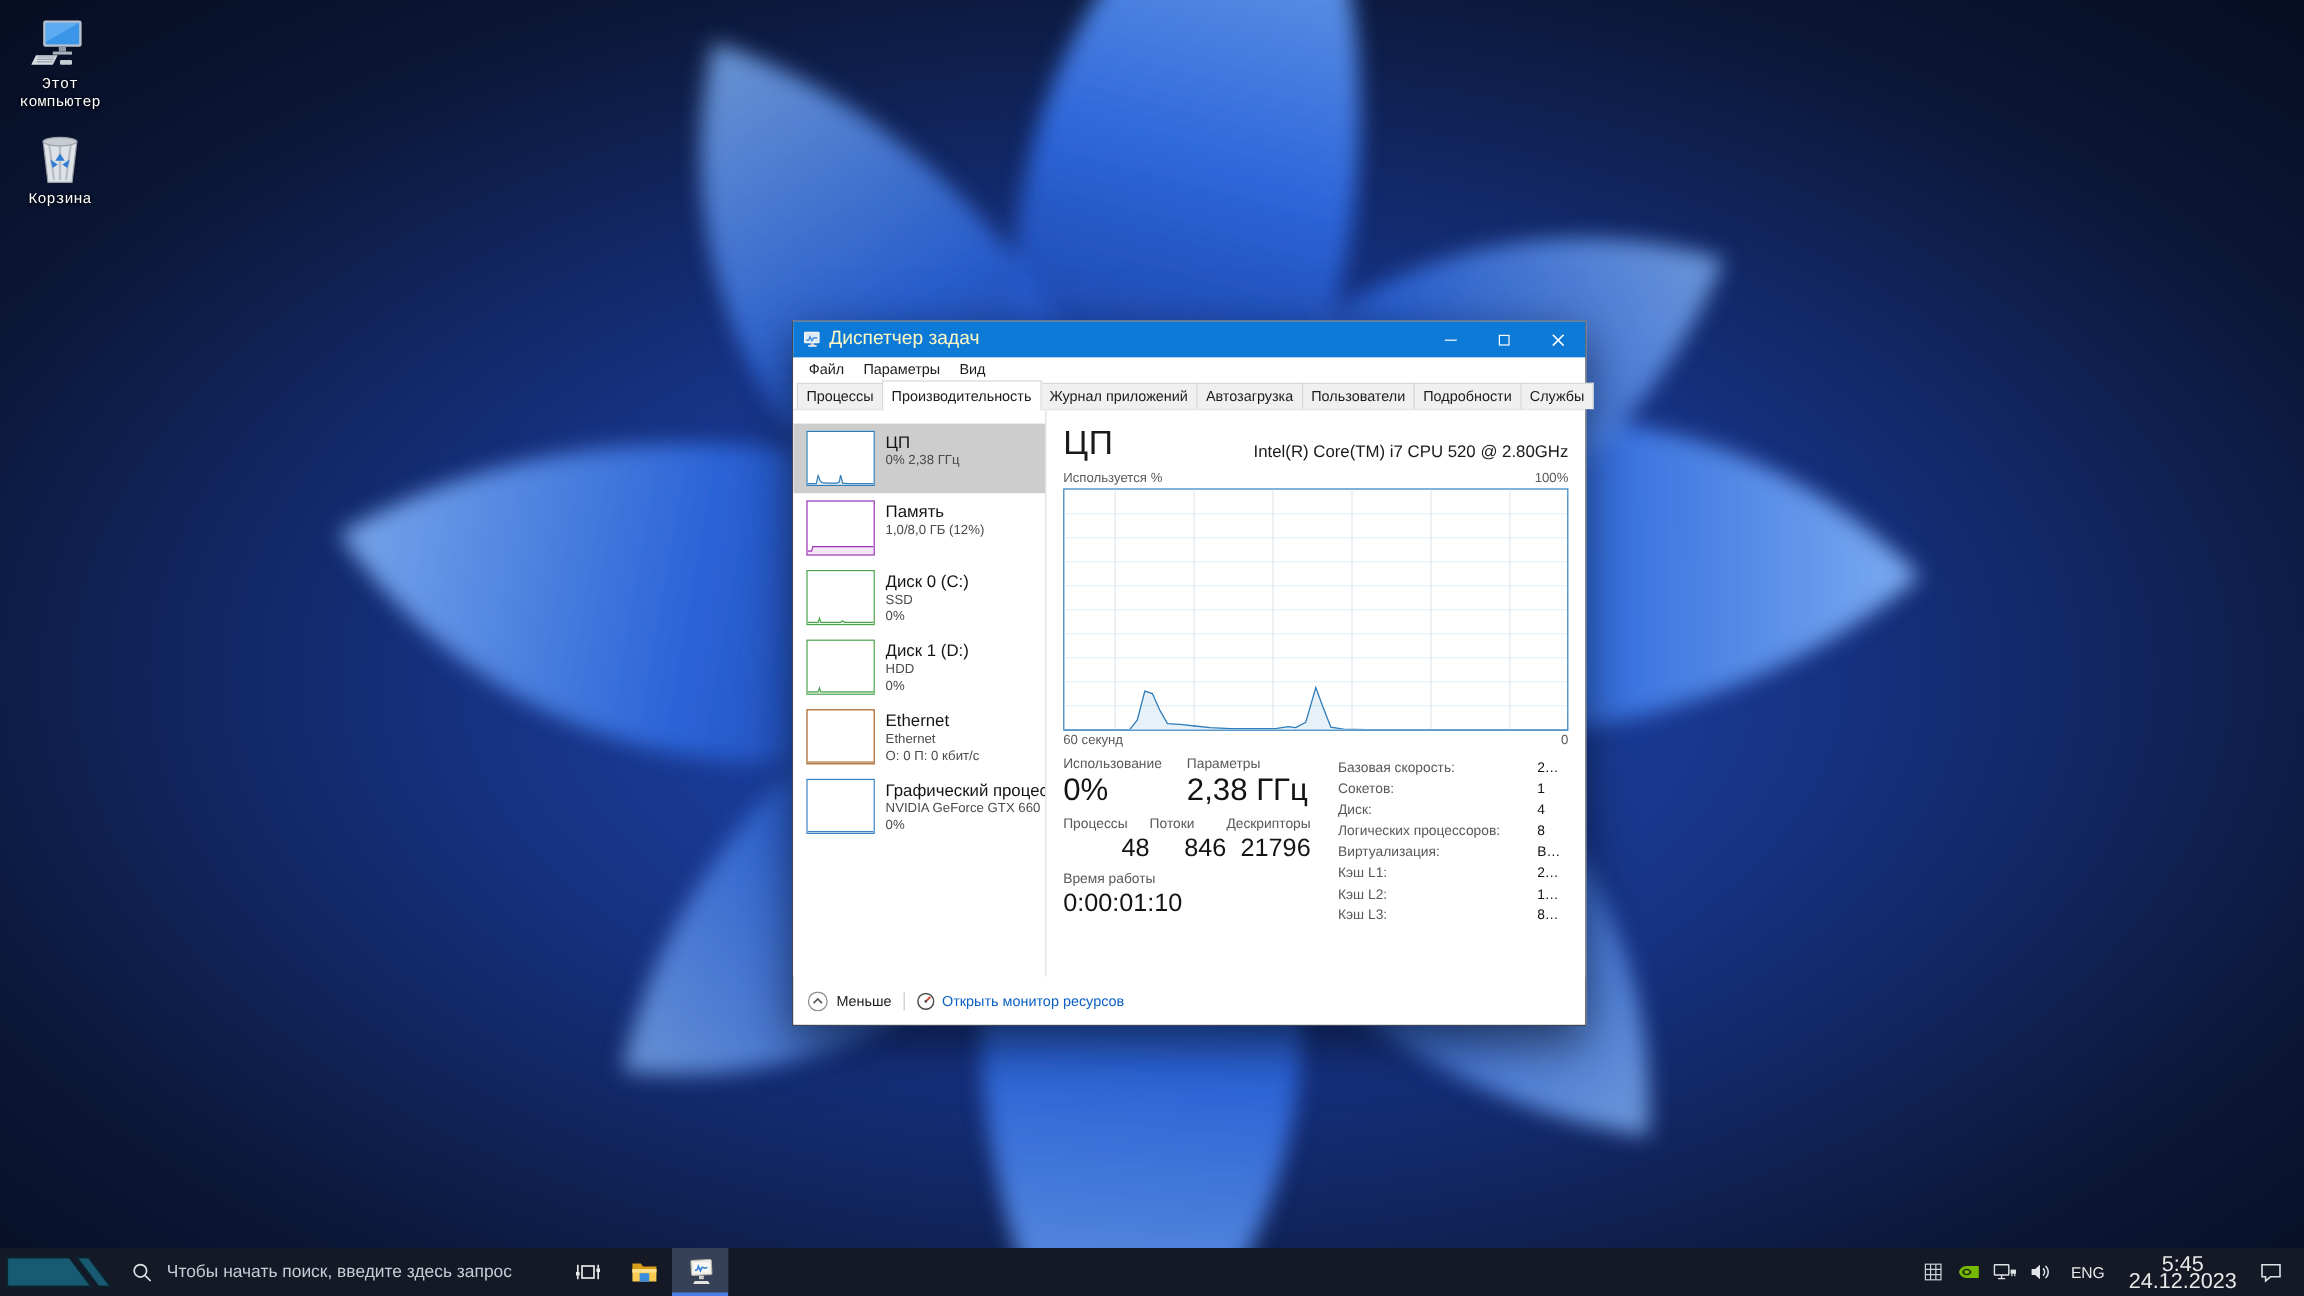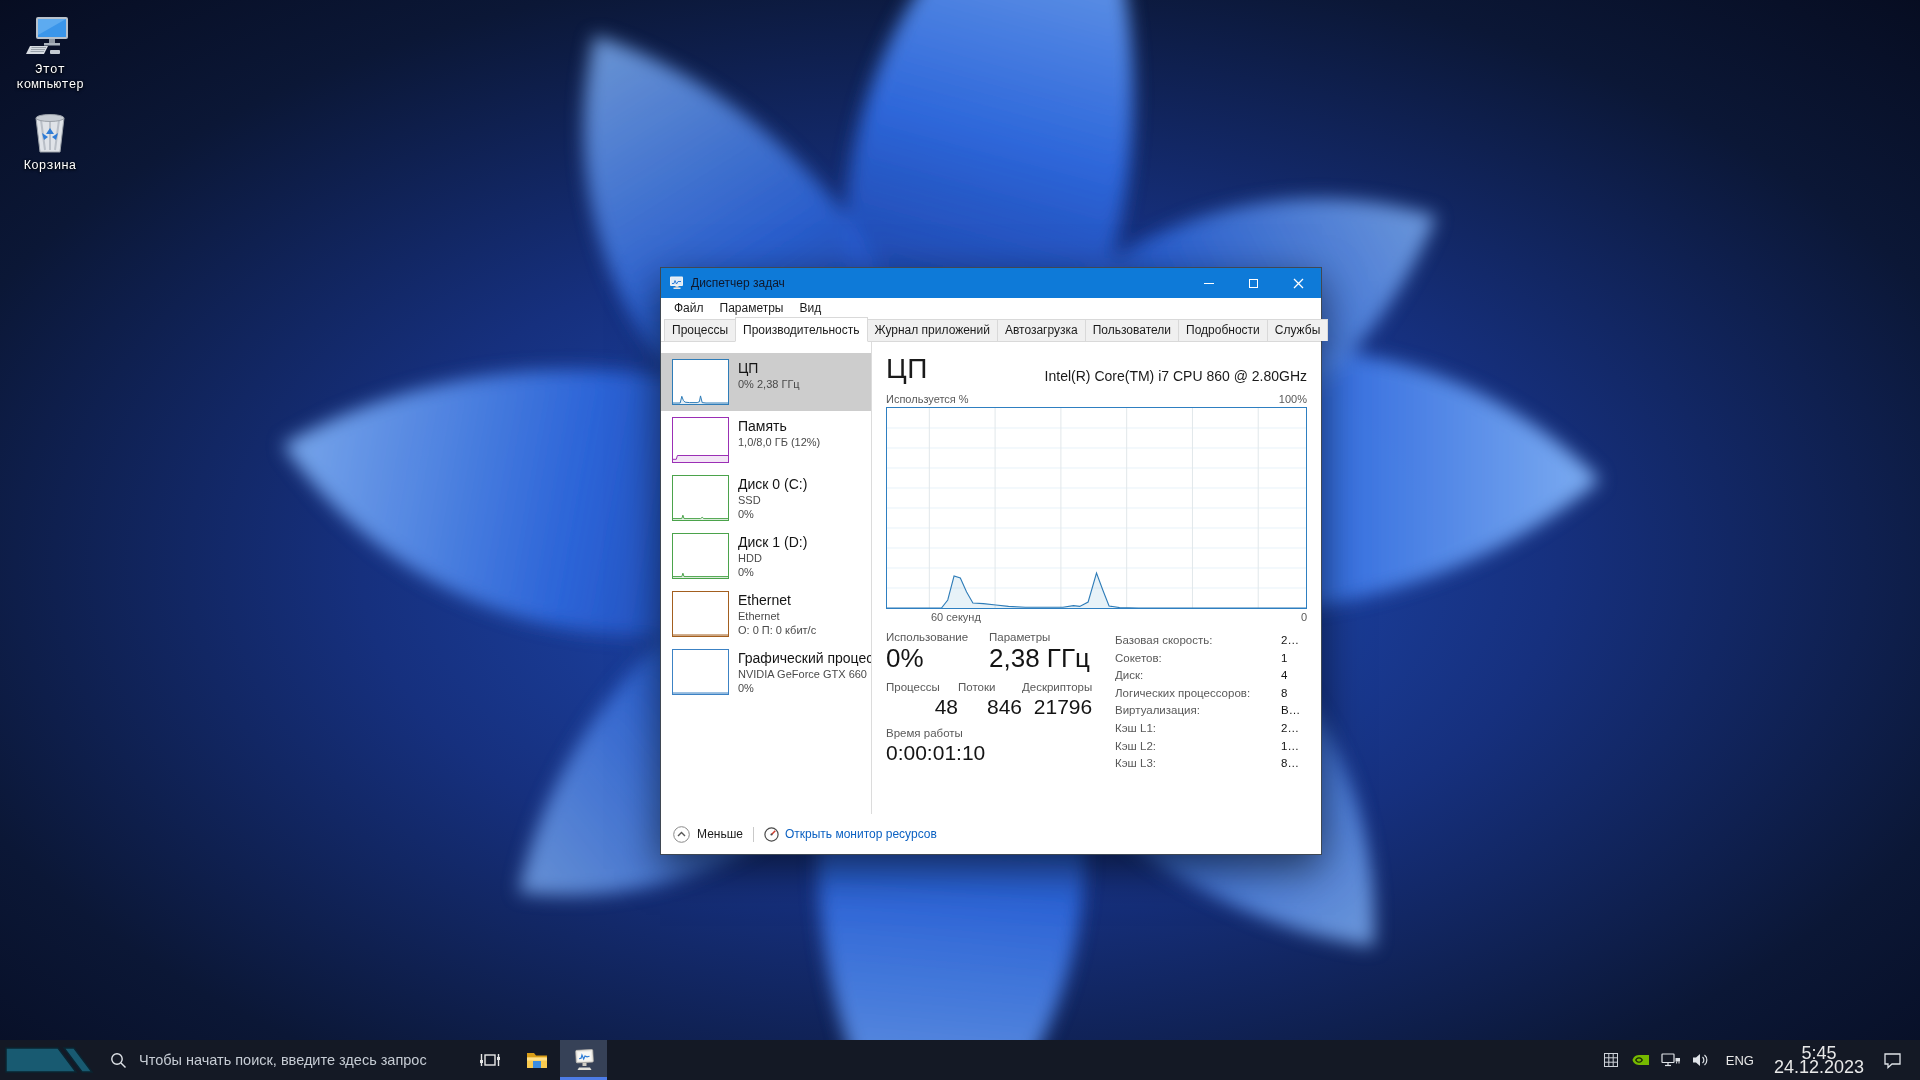--- a/index.html
+++ b/index.html
@@ -12,21 +12,21 @@
   
   .desk-icon { position:absolute; width:88px; text-align:center; color:#fff; font-size:12.5px;
                line-height:15px; text-shadow:0 1px 3px rgba(0,0,0,.95), 0 0 2px rgba(0,0,0,.7);font-family:Liberation Mono, monospace; }
   .desk-icon svg { display:block; margin:0 auto 3px auto; }
 
   
   #tm { position:absolute; left:660px; top:267px; width:662px; height:588px; background:#fff;
         border:1px solid #3f4854; box-shadow:0 14px 38px rgba(0,0,0,.55); display:flex; flex-direction:column; }
   .titlebar { height:30px; background:#0e7ad8; display:flex; align-items:center; flex:none; }
   .titlebar .app-ico { margin-left:8px; }
-  .titlebar .wtitle { color:#0f172a; font-size:12px; margin-left:6px; }
+  .titlebar .wtitle { color:#fef9c3; font-size:16px; margin-left:6px; }
   .caption-btns { margin-left:auto; display:flex; height:100%; }
   .cbtn { width:45px; height:100%; display:flex; align-items:center; justify-content:center; }
   .glyph-min { width:10px; height:1px; background:#fff; }
   .glyph-max { width:9px; height:9px; border:1px solid #fff; }
 
   .menubar { height:19px; background:#fff; display:flex; align-items:center; padding-left:5px; flex:none; }
   .menu-item { font-size:12px; color:#1b1b1b; padding:0 8px; }
 
   .tabbar { height:25px; background:#fff; display:flex; align-items:flex-end; padding-left:3px;
             border-bottom:1px solid #d9d9d9; flex:none; }
@@ -43,21 +43,21 @@
   .side-text { margin-left:9px; overflow:hidden; white-space:nowrap; padding-top:1px; }
   .side-name { font-size:14px; color:#141414; line-height:17px; }
   .side-sub { font-size:11px; color:#4a4a4a; line-height:14px; }
 
   .main { flex:1; padding:12px 14px 0 14px; overflow:hidden; }
   .main-header { display:flex; align-items:flex-end; }
   .main-title { font-size:28px; font-weight:300; color:#1a1a1a; line-height:30px; letter-spacing:.5px; }
   .main-sub { margin-left:auto; font-size:14px; color:#1a1a1a; }
   .graph-labels, .graph-bottom { display:flex; font-size:11px; color:#595959; }
   .graph-labels { margin-top:9px; margin-bottom:2px; }
-  .graph-bottom { margin-top:2px;margin-left:45px; }
+  .graph-bottom { margin-top:2px; }
   .gl-right { margin-left:auto; }
   .graph-wrap { height:202px; }
   #cpu-graph { display:block; width:100%; height:100%; border:1px solid #2e7fc1; }
 
   .stats-row { display:flex; margin-top:8px; }
   .stats-left { flex:1; min-width:0; }
   .srow { display:flex; margin-bottom:7px; }
   .stat { white-space:nowrap; }
   .slabel { font-size:11.5px; color:#595959; }
   .sval-big { font-size:26px; font-weight:300; color:#141414; line-height:31px; }
@@ -270,21 +270,21 @@
             <div class="side-name">Графический процессор</div>
             <div class="side-sub">NVIDIA GeForce GTX 660</div>
             <div class="side-sub">0%</div>
           </div>
         </div>
       </div>
 
     <div class="main">
       <div class="main-header">
         <div class="main-title">ЦП</div>
-        <div class="main-sub">Intel(R) Core(TM) i7 CPU 860 @ 2.80GHz</div>
+        <div class="main-sub">Intel(R) Core(TM) i7 CPU 520 @ 2.80GHz</div>
       </div>
       <div class="graph-labels">
         <div>Используется %</div>
         <div class="gl-right">100%</div>
       </div>
       <div class="graph-wrap">
         <svg id="cpu-graph" preserveAspectRatio="none" viewBox="0 0 420 200">
             <line x1="0" y1="20" x2="420" y2="20" stroke="#e7f2f9" stroke-width="1"></line>
             <line x1="0" y1="40" x2="420" y2="40" stroke="#e7f2f9" stroke-width="1"></line>
             <line x1="0" y1="60" x2="420" y2="60" stroke="#e7f2f9" stroke-width="1"></line>

